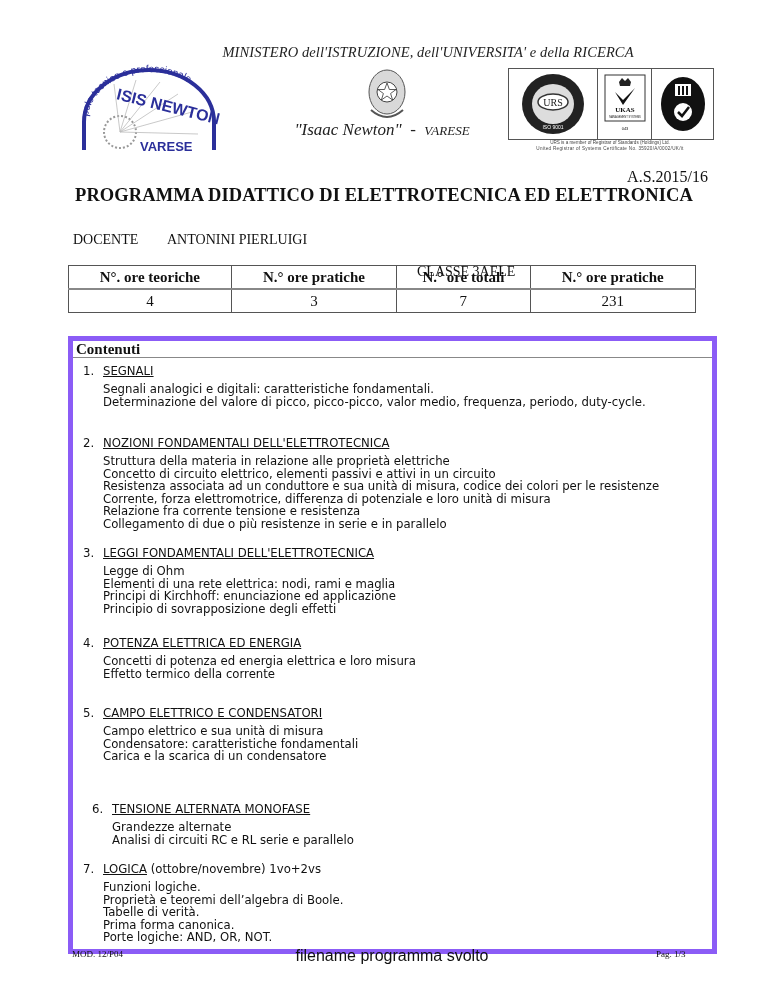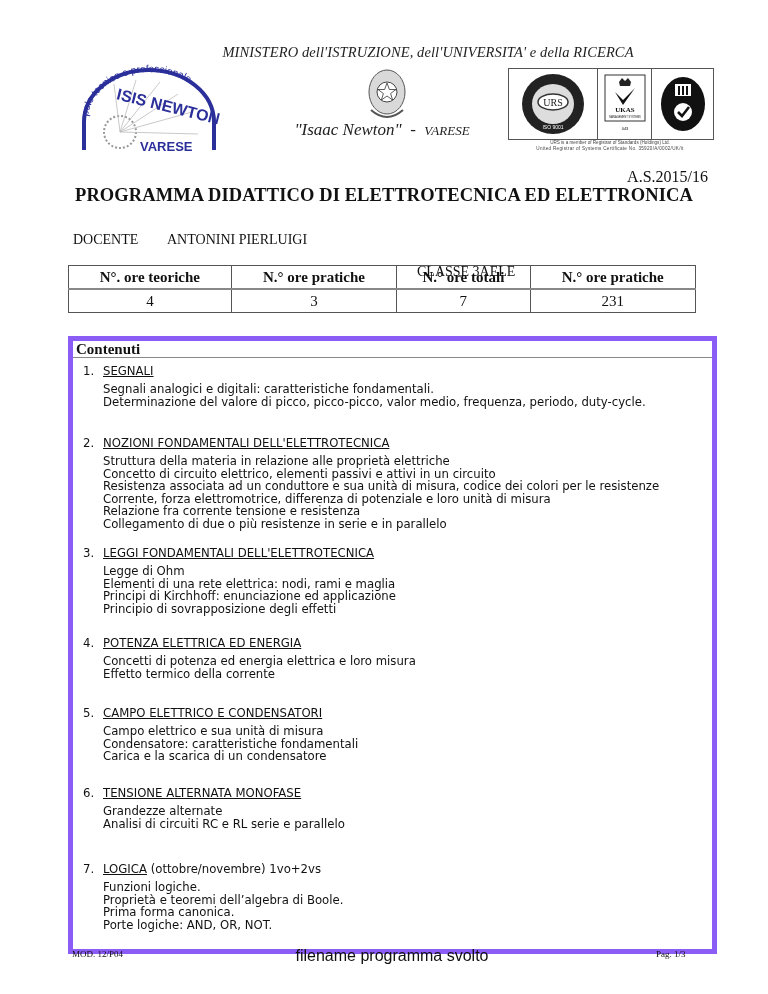--- a/index.html
+++ b/index.html
@@ -192,32 +192,33 @@
         </div>
       </div>
       <div class="sect" style="top: 364px;">
         <div class="hd"><span class="num">5.</span><span class="ttl">CAMPO ELETTRICO E CONDENSATORI</span></div>
         <div class="body">
           <div>Campo elettrico e sua unità di misura</div>
           <div>Condensatore: caratteristiche fondamentali</div>
           <div>Carica e la scarica di un condensatore</div>
         </div>
       </div>
-      <div class="sect" style="top: 444px;">
+      <div class="sect" style="top: 460px; margin-left: 9px;">
         <div class="hd"><span class="num">6.</span><span class="ttl">TENSIONE ALTERNATA MONOFASE</span></div>
         <div class="body">
           <div>Grandezze alternate</div>
           <div>Analisi di circuiti RC e RL serie e parallelo</div>
         </div>
       </div>
       <div class="sect" style="top: 520px;">
         <div class="hd"><span class="num">7.</span><span class="ttl">LOGICA</span><span style="white-space: pre;"> (ottobre/novembre) 1vo+2vs</span></div>
         <div class="body">
           <div>Funzioni logiche.</div>
           <div>Proprietà e teoremi dell’algebra di Boole.</div>
+          <div>Tabelle di verità.</div>
           <div>Prima forma canonica.</div>
           <div>Porte logiche: AND, OR, NOT.</div>
         </div>
       </div>
     </div>
 </div>
 
 <div id="footer-mod">MOD. 12/P04</div>
 <div id="footer-file">filename programma svolto</div>
 <div id="footer-page">Pag. 1/3</div>

